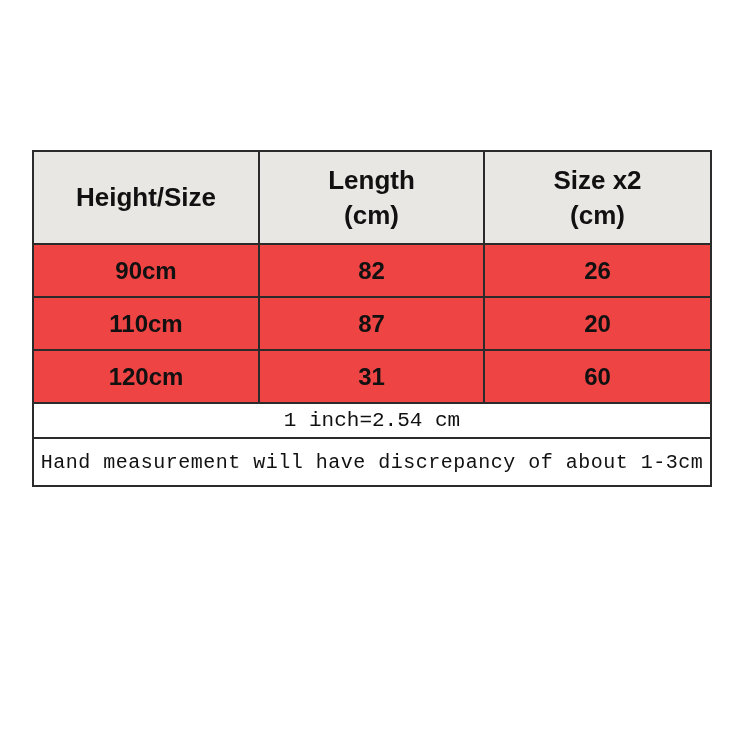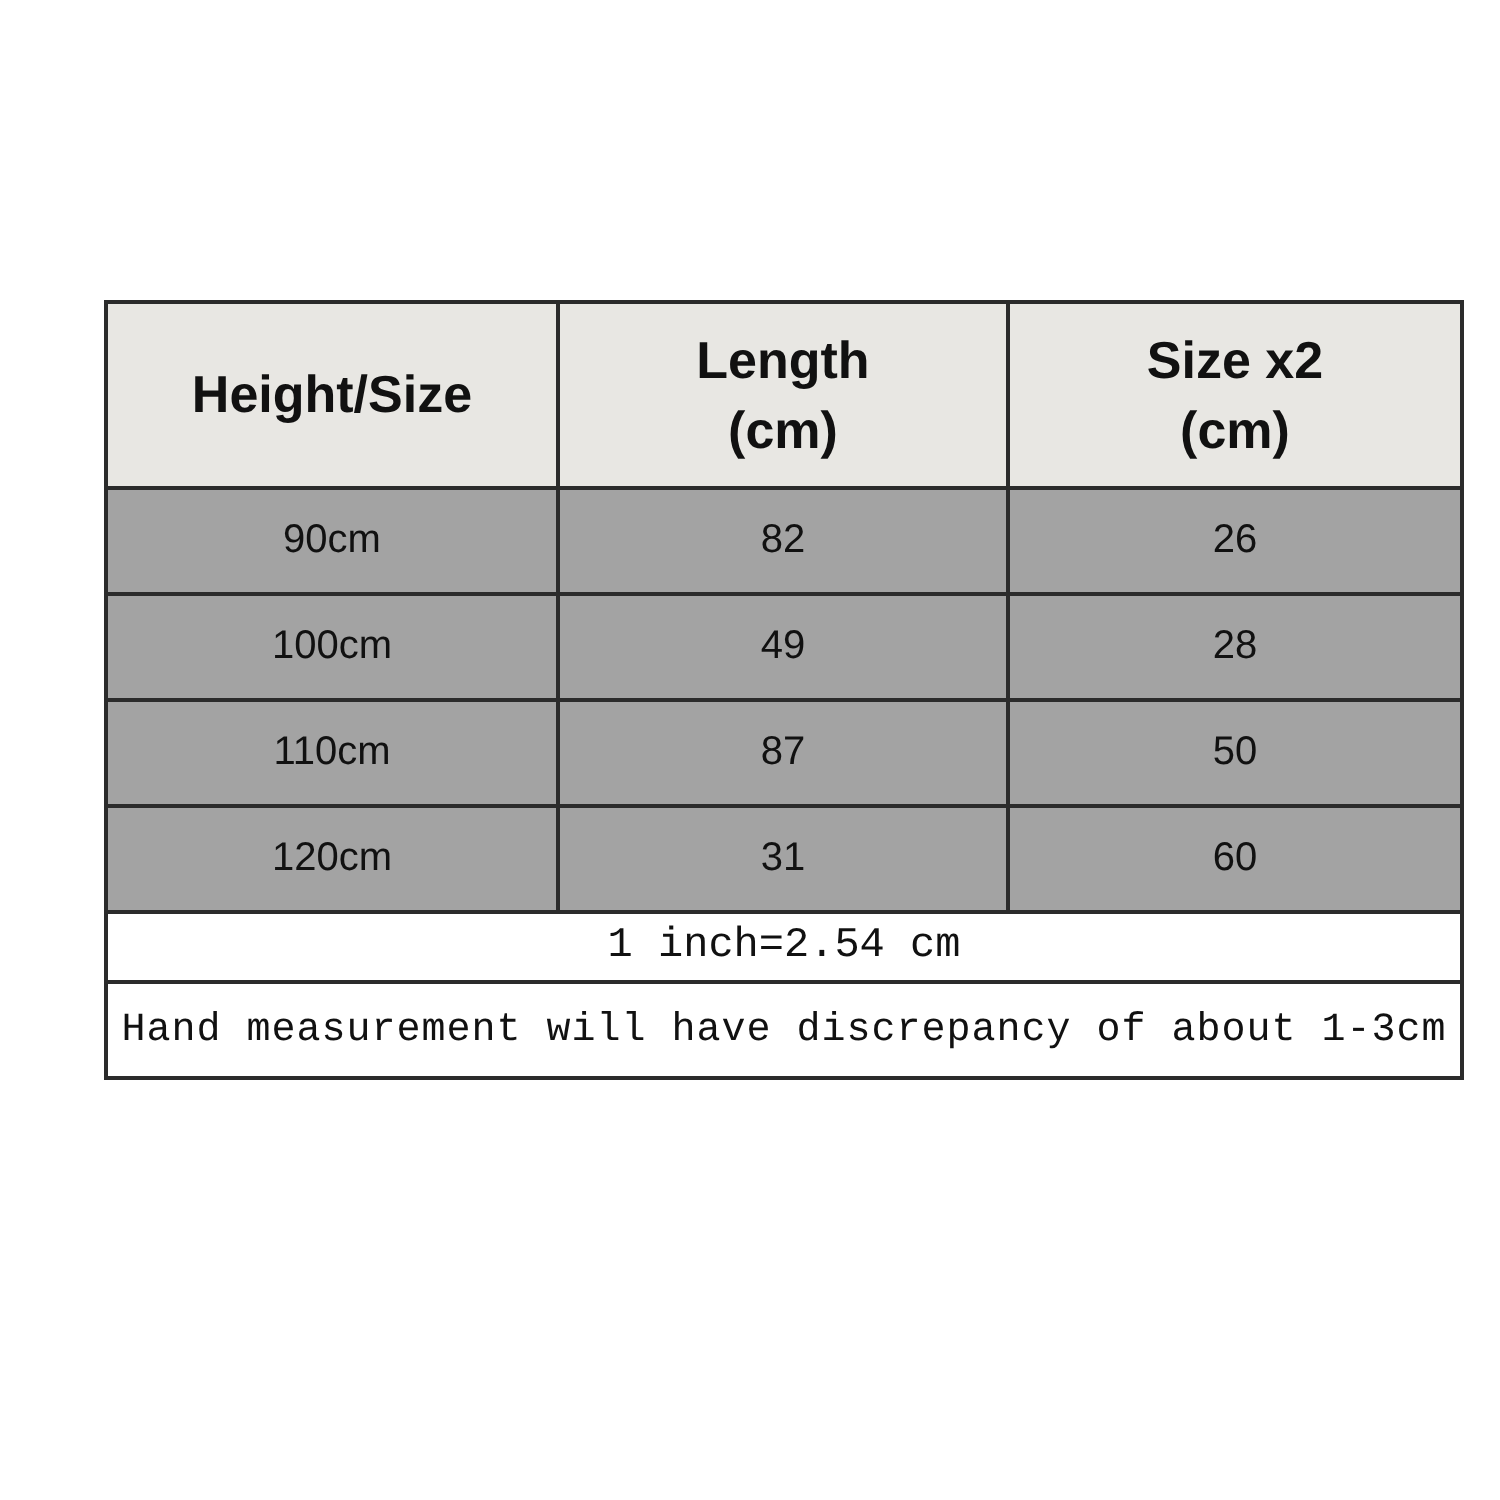--- a/index.html
+++ b/index.html
@@ -10,21 +10,21 @@
   }
   .page {
     position: relative;
     width: 750px;
     height: 750px;
     background: var(--page-bg, #ffffff);
     overflow: hidden;
   }
   .table-wrap {
     position: absolute;
-    left: 52px;
+    left: 32px;
     top: 150px;
     width: 678px;
   }
   table.size-table {
     border-collapse: collapse;
     table-layout: fixed;
     width: 678px;
     color: var(--text, #111111);
   }
   table.size-table th,
@@ -43,23 +43,23 @@
     font-size: 26px;
     font-weight: bold;
     line-height: 35px;
   }
   .hline { display: block; }
   .hline:empty { display: none; }
   tr.data-row {
     height: 53px;
   }
   tr.data-row td {
-    font-size: 20px;
-    font-weight: normal;
-    background: #a3a3a3;
+    font-size: 24px;
+    font-weight: bold;
+    background: #ef4444;
   }
   tr.footnote-row td {
     font-family: "Liberation Mono", "DejaVu Sans Mono", monospace;
     background: #ffffff;
   }
   tr.footnote-row.inch-row { height: 35px; }
   tr.footnote-row.inch-row td { font-size: 21px; }
   tr.footnote-row.note-row { height: 48px; }
   tr.footnote-row.note-row td { font-size: 20px; letter-spacing: 0.5px; margin-left: 11px; }
   col.c1 { width: 226px; }
@@ -93,28 +93,23 @@
           </th>
         </tr>
       </thead>
       <tbody>
         <tr class="data-row">
           <td>90cm</td>
           <td>82</td>
           <td>26</td>
         </tr>
         <tr class="data-row">
-          <td>100cm</td>
-          <td>49</td>
-          <td>28</td>
-        </tr>
-        <tr class="data-row">
           <td>110cm</td>
           <td>87</td>
-          <td>50</td>
+          <td>20</td>
         </tr>
         <tr class="data-row">
           <td>120cm</td>
           <td>31</td>
           <td>60</td>
         </tr>
         <tr class="footnote-row inch-row">
           <td colspan="3">1 inch=2.54 cm</td>
         </tr>
         <tr class="footnote-row note-row">

